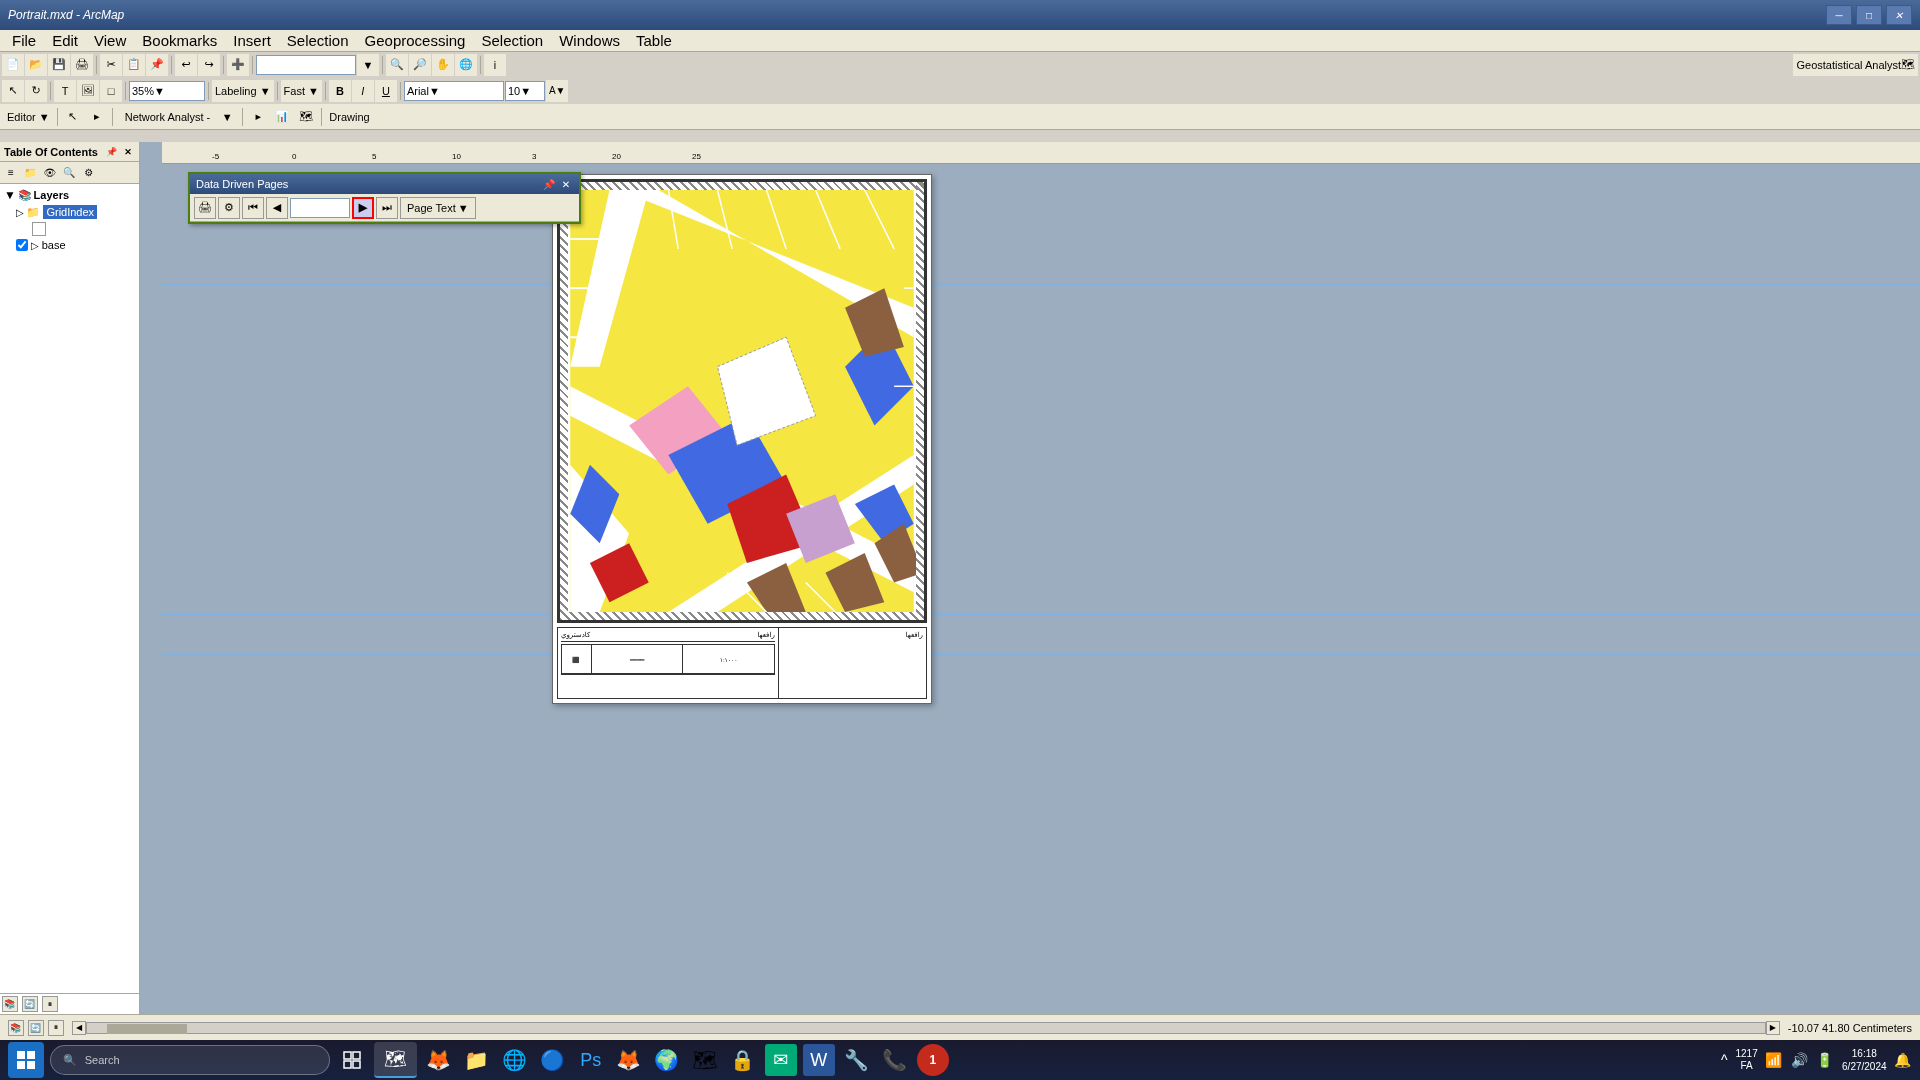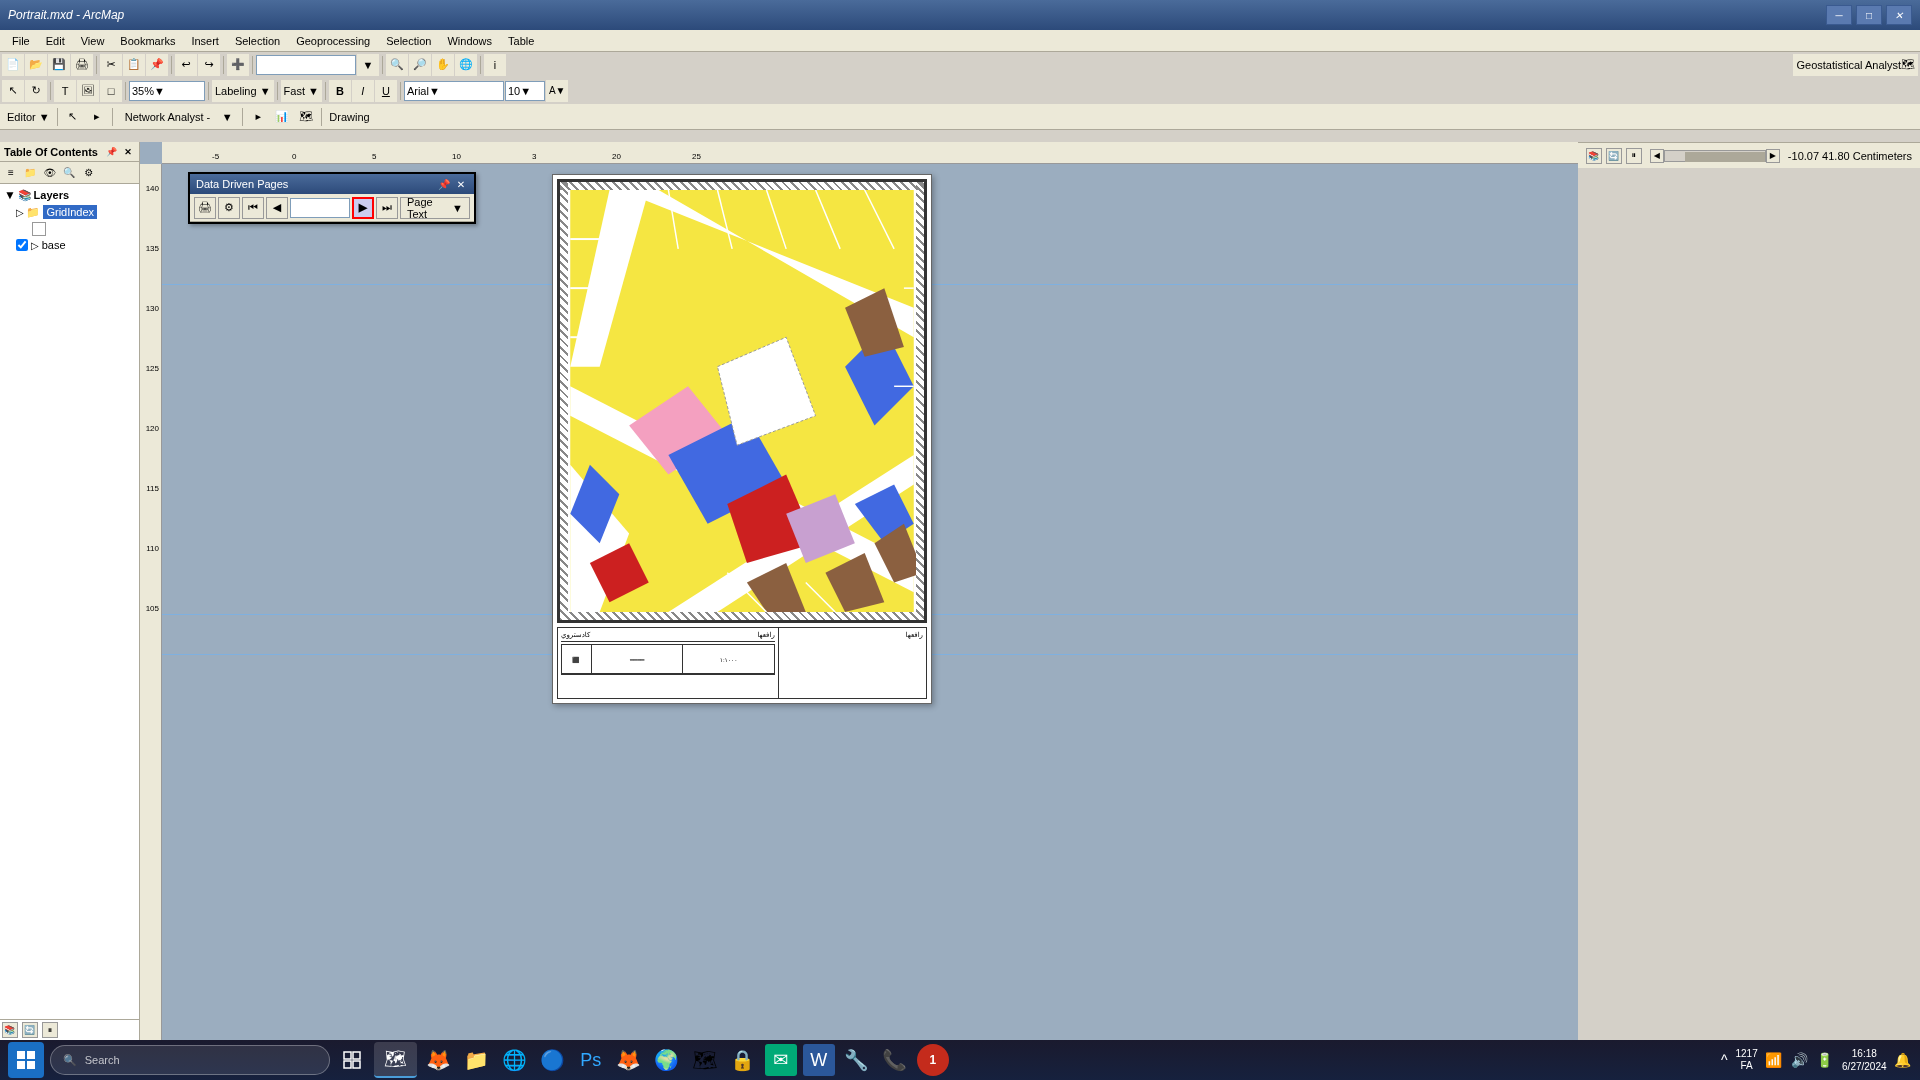--- a/index.html
+++ b/index.html
@@ -25,21 +25,21 @@
     }
 
     
     .menu-bar {
       height: 22px;
       background: #ece9d8;
       display: flex;
       align-items: center;
       padding: 0 4px;
       border-bottom: 1px solid #aca899;
-      font-size: 11px;
+      font-size: 15px;
     }
     .menu-item {
       padding: 2px 8px;
       cursor: pointer;
       color: #000;
     }
     .toolbar-row {
       height: 26px;
       display: flex;
       align-items: center;
@@ -110,23 +110,23 @@
       font-weight: bold; font-size: 11px;
     }
     .toc-layer { padding: 1px 2px 1px 14px; display: flex; align-items: center; gap: 3px; font-size: 11px; }
     .layer-checkbox { width: 12px; height: 12px; }
     .layer-name-selected { background: #316ac5; color: white; padding: 1px 3px; }
 
     
     .ddp-panel {
       position: absolute;
       top: 30px; left: 30px;
-      width: 288px;
+      width: 393px;
       background: #ece9d8;
-      border: 2px solid #000000;
+      border: 2px solid #4d7c0f;
       box-shadow: 2px 2px 4px rgba(0,0,0,0.3);
     }
     .ddp-title-bar {
       height: 20px;
       background: linear-gradient(to bottom, #4a6b9a, #2c4a7a);
       color: white;
       display: flex;
       align-items: center;
       justify-content: space-between;
       padding: 0 6px;
@@ -239,20 +239,21 @@
       cursor: pointer;
     }
 
     
     .content-area {
       position: absolute;
       top: 142px; 
       left: 0; right: 0;
       bottom: 40px; 
       display: flex;
+      flex-direction: column;
     }
 
     .work-area {
       flex: 1;
       display: flex;
       overflow: hidden;
     }
 
     .map-view {
       flex: 1;
@@ -431,32 +432,20 @@
           <span style="position:absolute; left:50px; bottom:2px;">-5</span>
           <span style="position:absolute; left:130px; bottom:2px;">0</span>
           <span style="position:absolute; left:210px; bottom:2px;">5</span>
           <span style="position:absolute; left:290px; bottom:2px;">10</span>
           <span style="position:absolute; left:370px; bottom:2px;">3</span>
           <span style="position:absolute; left:450px; bottom:2px;">20</span>
           <span style="position:absolute; left:530px; bottom:2px;">25</span>
         </div>
       </div>
 
-      <div style="position:absolute; top:22px; left:0; bottom:0; width:22px; background:#ece9d8; border-right:1px solid #999; font-size:8px; overflow:hidden;">
-        <div style="position:relative; width:100%; height:100%;">
-          <span style="position:absolute; right:2px; top:20px; writing-mode:horizontal-tb;">140</span>
-          <span style="position:absolute; right:2px; top:80px; writing-mode:horizontal-tb;">135</span>
-          <span style="position:absolute; right:2px; top:140px; writing-mode:horizontal-tb;">130</span>
-          <span style="position:absolute; right:2px; top:200px; writing-mode:horizontal-tb;">125</span>
-          <span style="position:absolute; right:2px; top:260px; writing-mode:horizontal-tb;">120</span>
-          <span style="position:absolute; right:2px; top:320px; writing-mode:horizontal-tb;">115</span>
-          <span style="position:absolute; right:2px; top:380px; writing-mode:horizontal-tb;">110</span>
-          <span style="position:absolute; right:2px; top:440px; writing-mode:horizontal-tb;">105</span>
-        </div>
-      </div>
 
       <div style="position:absolute; top:22px; left:22px; right:0; bottom:0;">
 
         <div style="position:absolute; top:120px; left:0; right:0; height:1px; background:rgba(100,180,255,0.5);"></div>
         <div style="position:absolute; top:450px; left:0; right:0; height:1px; background:rgba(100,180,255,0.5);"></div>
         <div style="position:absolute; top:490px; left:0; right:0; height:1px; background:rgba(100,180,255,0.5);"></div>
 
         <div style="position:absolute; top:10px; left:390px; width:380px; height:530px; background:white; border:1px solid #666; box-shadow:2px 2px 6px rgba(0,0,0,0.3);">
 
           <div style="position:absolute; top:4px; left:4px; right:4px; bottom:80px; border:3px solid #333; overflow:hidden;">

